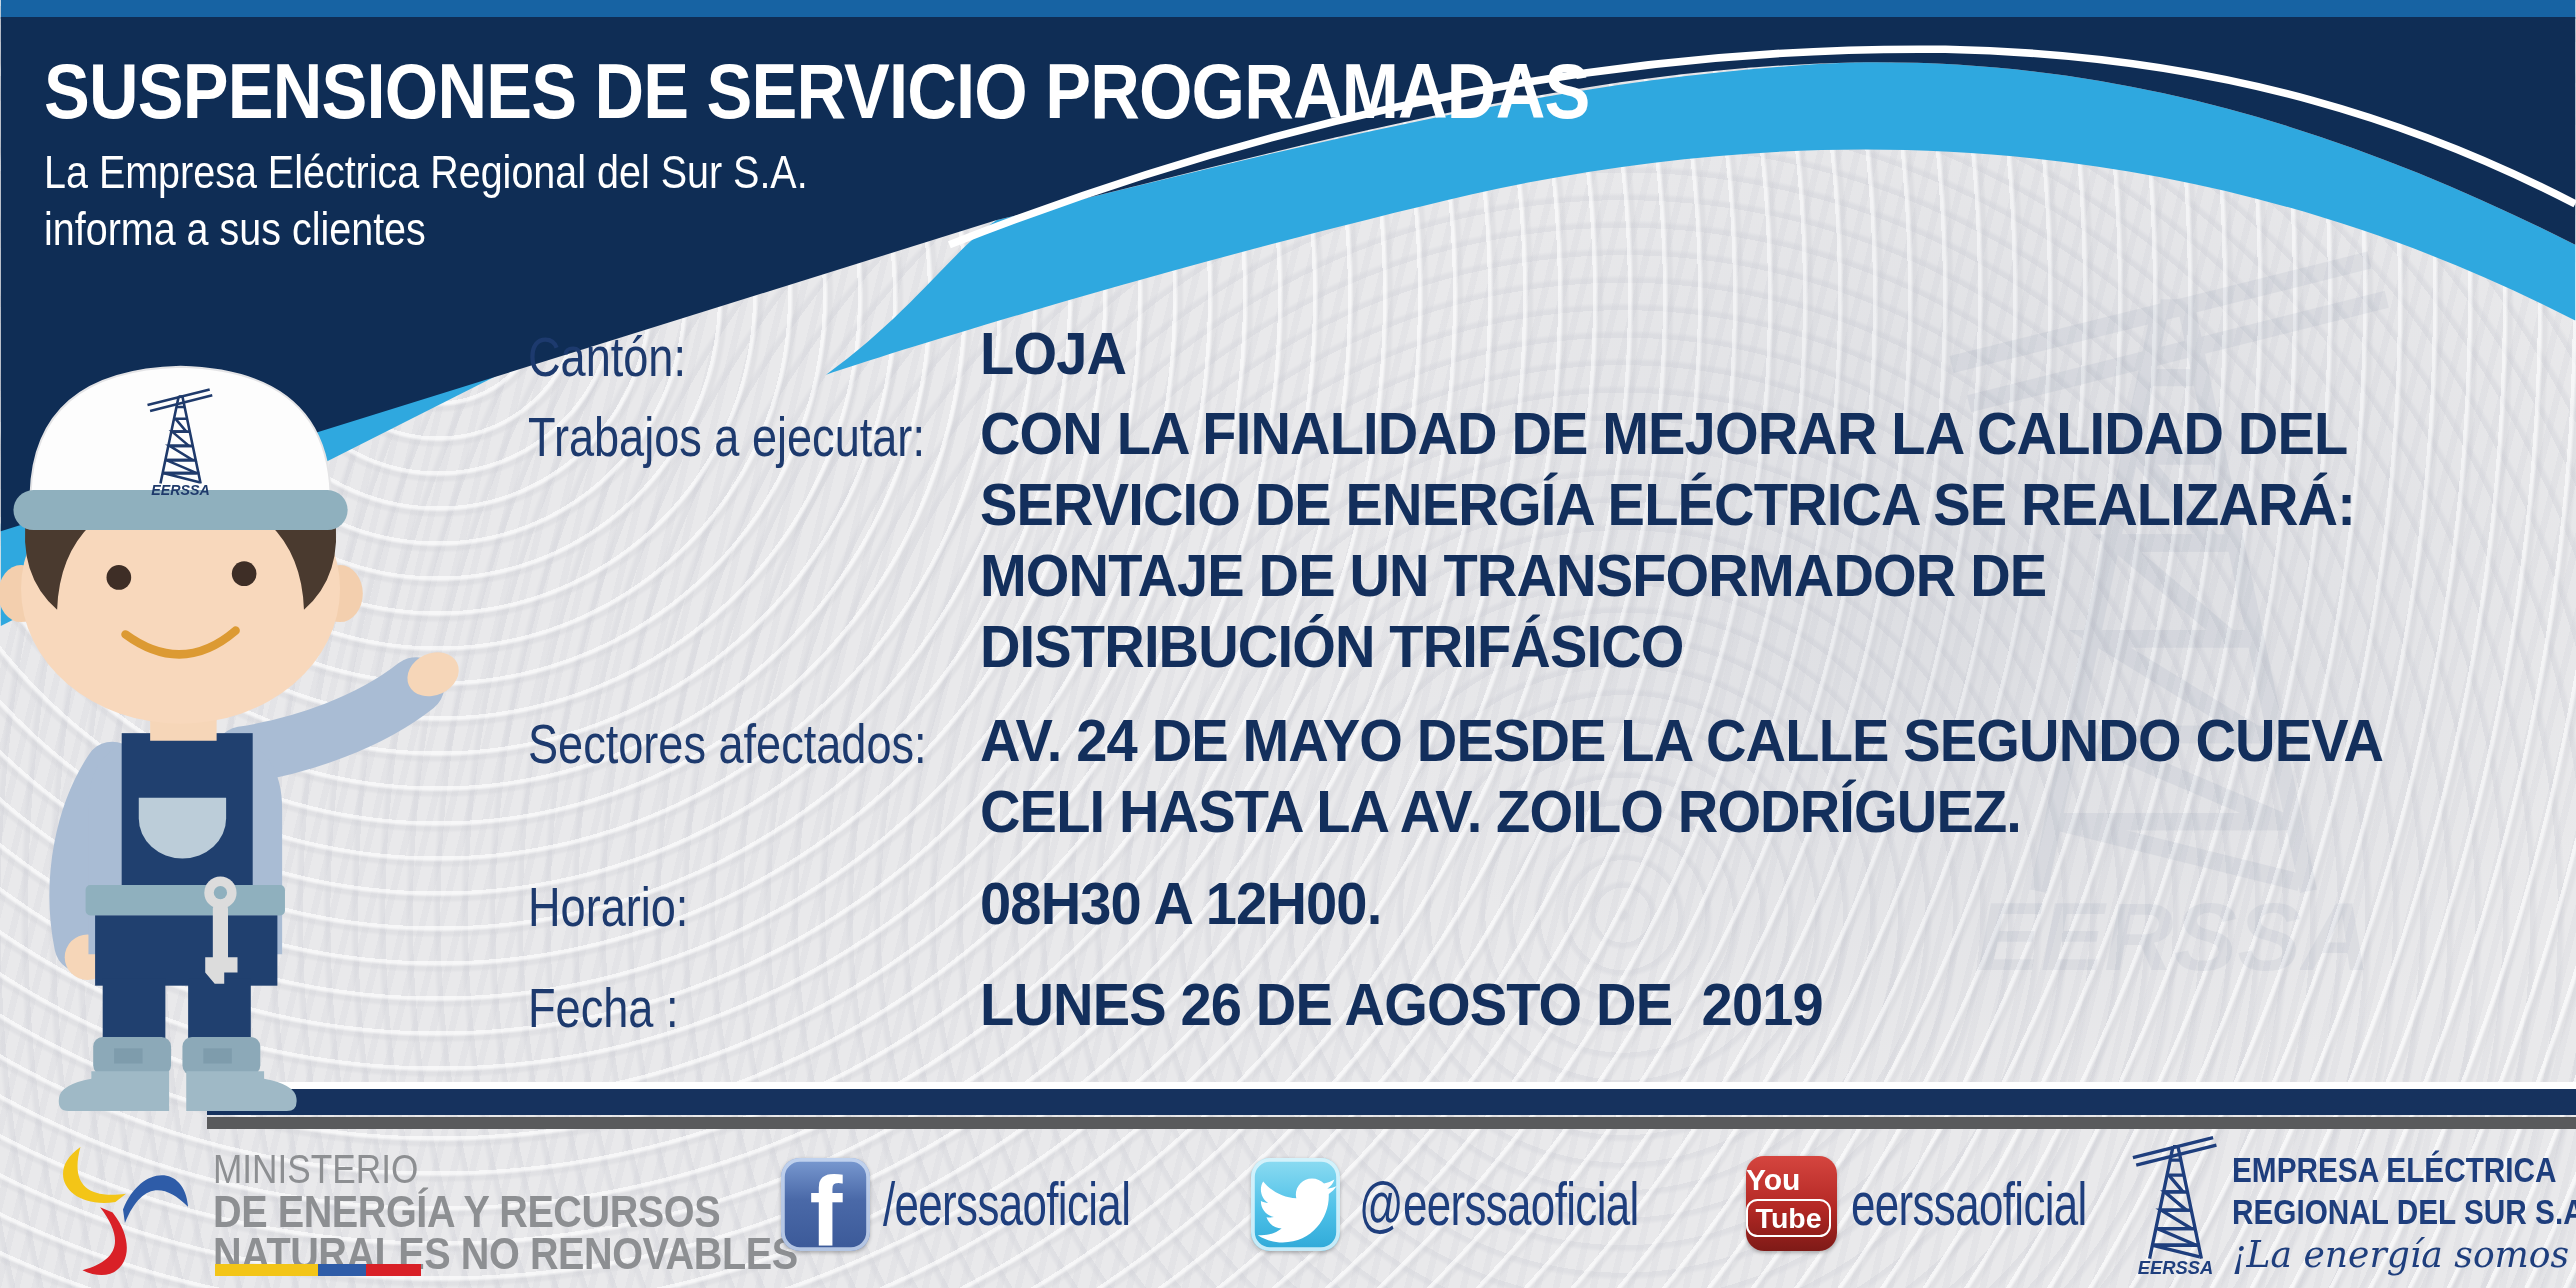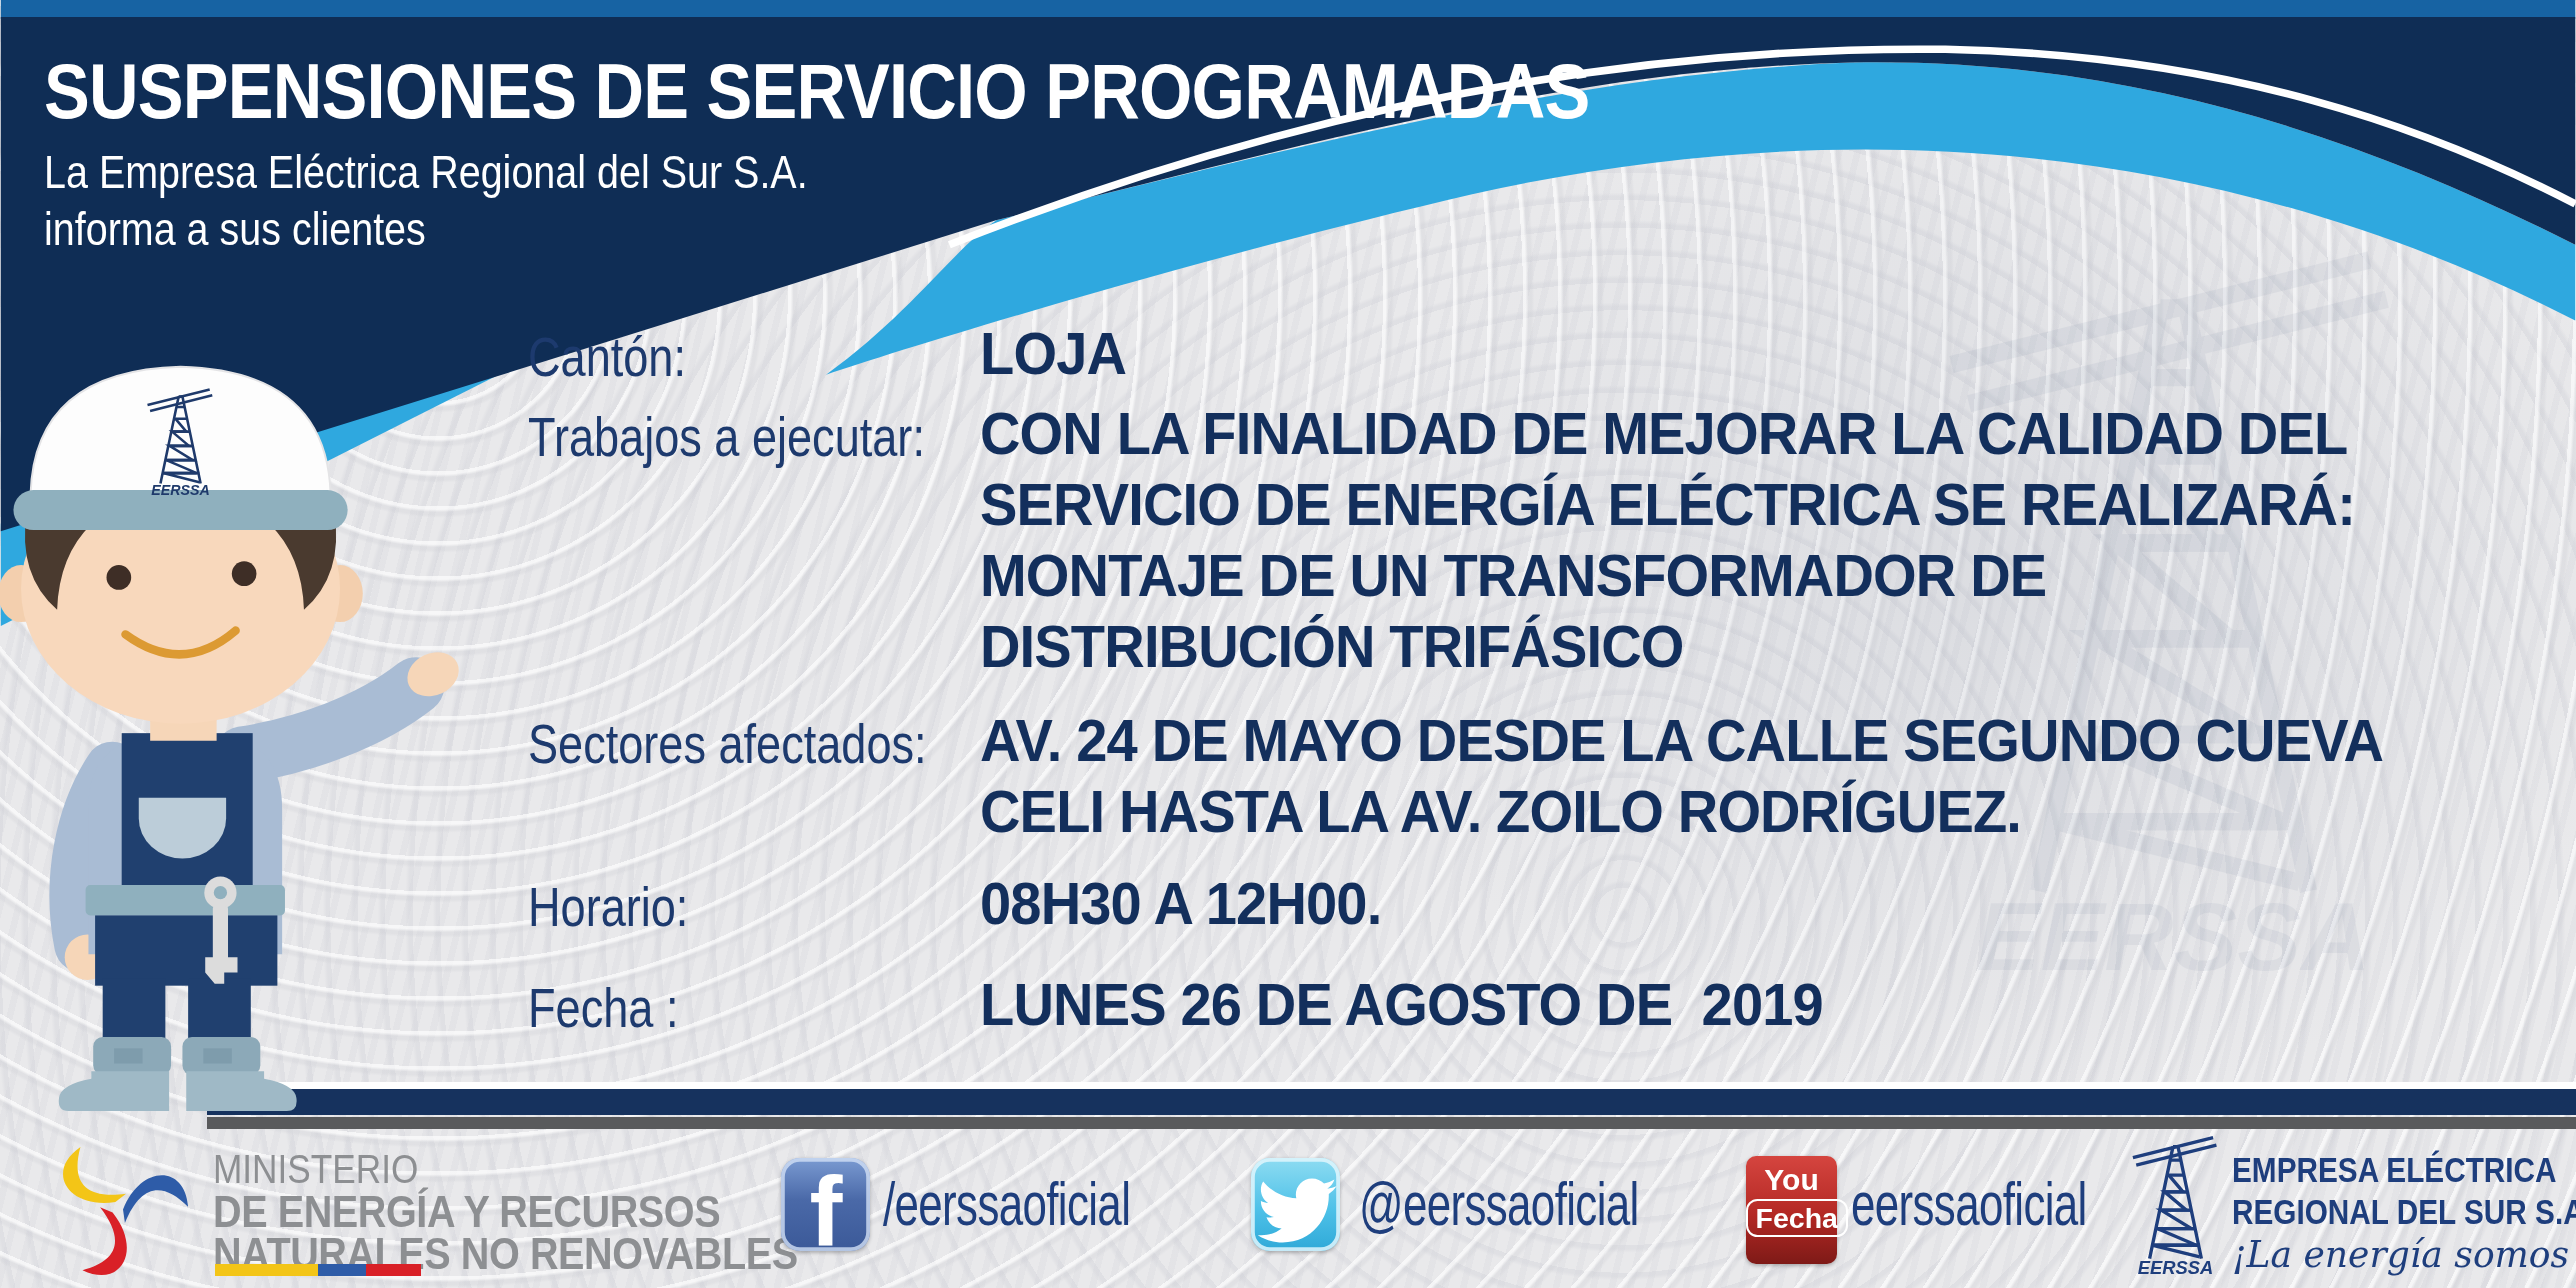--- a/index.html
+++ b/index.html
@@ -41,23 +41,23 @@
           transform:scaleX(.72);transform-origin:left top;white-space:nowrap;}
   .sicon{border-radius:19px;}
   .fb{left:781px;top:1158px;width:89px;height:93px;
       background:linear-gradient(#7b9bd2 0%,#4a69a8 45%,#3b5998 100%);
       box-shadow:inset 0 0 0 3.8px rgba(210,224,245,.8), 0 1.9px 3.8px rgba(0,0,0,.25);
       color:#fff;overflow:hidden;}
   .fb span{position:absolute;left:28.5px;top:-3.8px;font-size:99px;font-weight:bold;}
   .tw{left:1251px;top:1158px;width:89px;height:93px;
       background:linear-gradient(#8edcf2 0%,#4ec1e8 55%,#2fa9d8 100%);
       box-shadow:inset 0 0 0 3.8px rgba(225,246,253,.85), 0 1.9px 3.8px rgba(0,0,0,.25);}
-  .yt{left:1746px;top:1156px;width:91px;height:108px;border-radius:10px;
+  .yt{left:1746px;top:1156px;width:91px;height:95px;border-radius:18px;
       background:linear-gradient(#d5453f 0%,#b32824 55%,#7e1a17 100%);
-      box-shadow:0 1.9px 3.8px rgba(0,0,0,.25);color:#fff;text-align:center;}
+      box-shadow:0 1.9px 3.8px rgba(0,0,0,.25);color:#fff;text-align:left;}
   .yt .you{display:block;margin-top:7.6px;font-size:30px;font-weight:bold;line-height:32px;}
   .yt .tube{display:inline-block;margin-top:3.8px;padding:0 7.6px;border:2.8px solid #fff;border-radius:11.4px;
             font-size:28.5px;font-weight:bold;line-height:34px;}
   .company-line{left:2232px;color:#1e3e7d;font-weight:bold;transform:scaleX(.85);transform-origin:left top;white-space:nowrap;}
   .slogan{left:2232px;top:1232px;color:#1e3e7d;font-size:38px;font-style:italic;
           font-family:"DejaVu Serif",serif;transform:scaleX(.95);transform-origin:left top;white-space:nowrap;}
   .watermark{left:1917px;top:247px;width:513px;height:740px;color:#1f3a66;opacity:.05;}
 </style>
 </head>
 <body>
@@ -197,21 +197,21 @@
         C4.5,5.4,4,7.1,4,8.9c0,3.4,1.7,6.4,4.4,8.2c-1.6-0.1-3.1-0.5-4.4-1.2v0.1c0,4.8,3.4,8.7,7.9,9.6
         c-0.8,0.2-1.7,0.3-2.6,0.3c-0.6,0-1.3-0.1-1.9-0.2c1.3,3.9,4.9,6.7,9.2,6.8c-3.4,2.6-7.6,4.2-12.2,4.2
         c-0.8,0-1.6,0-2.3-0.1c4.4,2.8,9.5,4.4,15.1,4.4c18.1,0,28-15,28-28c0-0.4,0-0.9,0-1.3
         C47,10.4,48.7,8.7,50,6.8z"></path>
     </svg>
   </div>
   <div class="abs handle" style="left:1359px">@eerssaoficial</div>
 
   <div class="abs yt">
     <span class="you">You</span>
-    <span class="tube">Fecha</span>
+    <span class="tube">Tube</span>
   </div>
   <div class="abs handle" style="left:1851px">eerssaoficial</div>
 
   <svg class="abs" style="left:2126px;top:1135px;color:#1e3e7d" width="99" height="142" viewBox="0 0 110 170">
     <use href="#sym-tower"></use>
   </svg>
   <div class="abs company-line" style="top:1150px;font-size:35px">EMPRESA ELÉCTRICA</div>
   <div class="abs company-line" style="top:1192px;font-size:35px">REGIONAL DEL SUR S.A.</div>
   <div class="abs slogan">¡La energía somos todos!</div>
 

